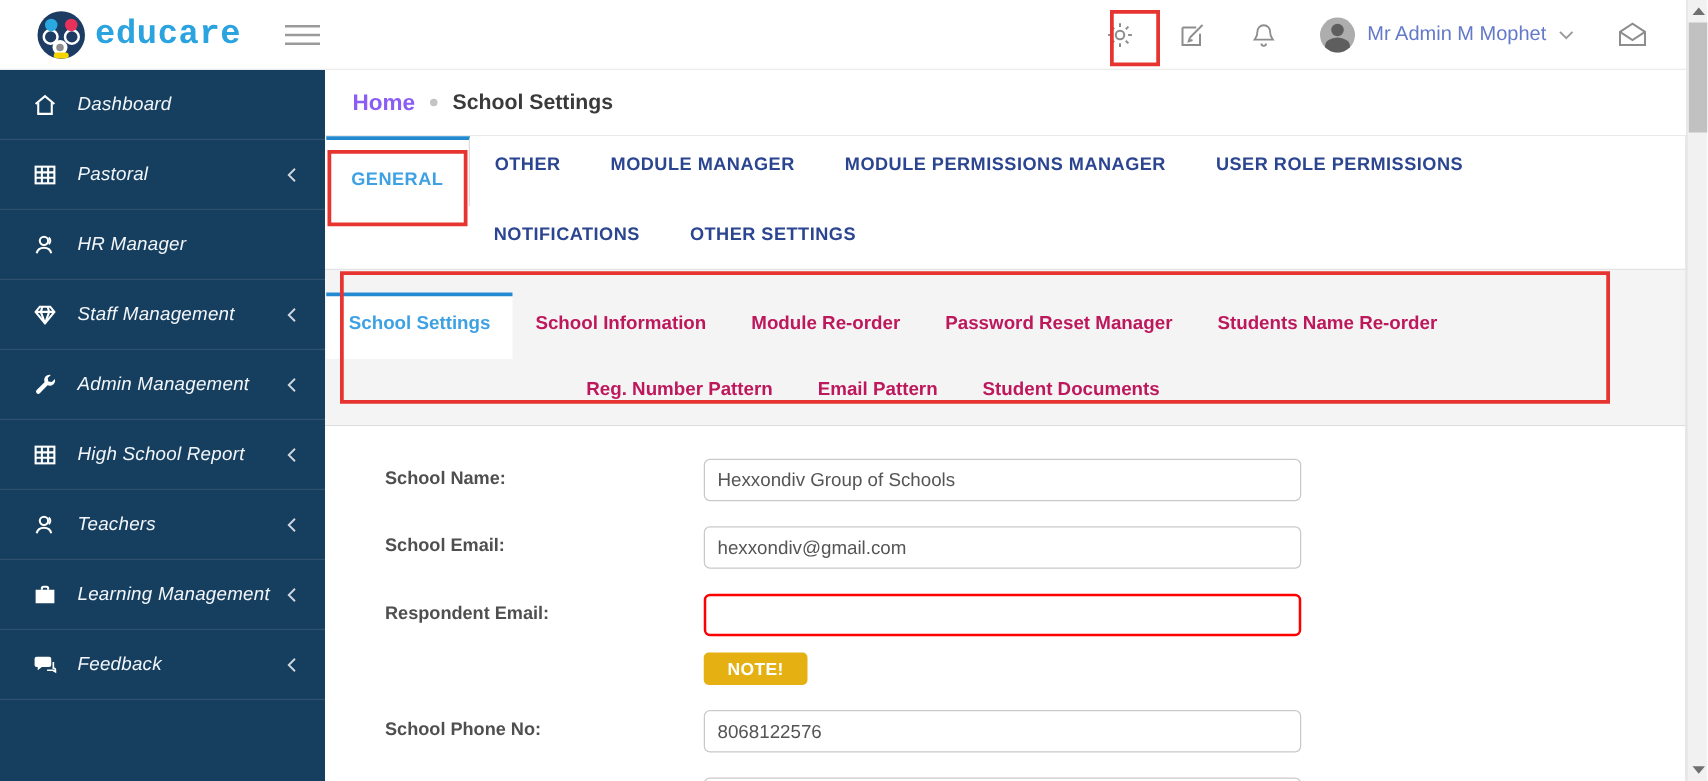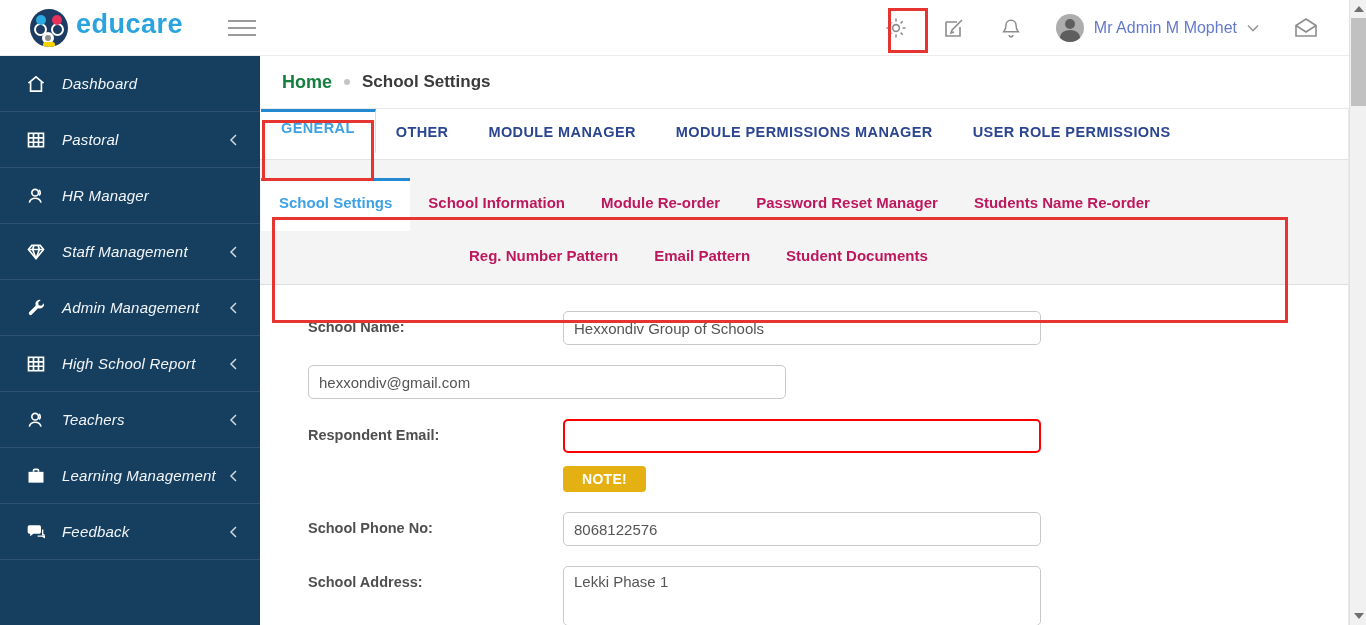--- a/index.html
+++ b/index.html
@@ -3,21 +3,21 @@
 <meta charset="utf-8">
 <style>
   * { margin:0; padding:0; box-sizing:border-box; }
   html,body { width:1366px; height:625px; overflow:hidden; background:#fff;
     font-family:"Liberation Sans", sans-serif; }
   .app { position:relative; width:1366px; height:625px; }
 
   
   .topbar { position:absolute; left:0; top:0; width:1349px; height:56px; background:#fff;
     border-bottom:1px solid #ececec; display:flex; align-items:center; z-index:5; }
-  .brand { display:flex; margin-left:30px; width:180px; }
+  .brand { display:flex; align-items:center; margin-left:30px; width:180px;font-family:Liberation Mono, monospace; }
   .logo-circle { position:relative; width:38px; height:38px; border-radius:50%;
     background:#1d3c63; overflow:hidden; flex:0 0 38px; }
   .logo-dot { position:absolute; border-radius:50%; }
   .logo-dot.blue { left:6px; top:6px; width:10px; height:10px; background:#2aa9e0; }
   .logo-dot.red  { right:6px; top:6px; width:10px; height:10px; background:#e8315b; }
   .logo-ring1 { position:absolute; left:4px; top:14px; width:13px; height:13px; border:2px solid #fff; border-radius:50%; background:transparent;}
   .logo-ring2 { position:absolute; right:4px; top:14px; width:13px; height:13px; border:2px solid #fff; border-radius:50%;}
   .logo-small { position:absolute; left:12px; bottom:3px; width:12px; height:12px; background:#fff; border-radius:50%; }
   .logo-small-inner { position:absolute; left:15px; bottom:6px; width:6px; height:6px; background:#8e8e8e; border-radius:50%; }
   .logo-yellow { position:absolute; left:13px; bottom:0px; width:12px; height:5px; background:#f5d400; border-radius:3px; }
@@ -46,34 +46,34 @@
   .sidebar { position:absolute; left:0; top:56px; width:260px; height:569px; background:#163e5e; z-index:4; }
   .side-item { display:flex; align-items:center; height:56px; padding:0 22px 0 26px;
     border-bottom:1px solid rgba(255,255,255,0.10); color:#f2f6fa; cursor:pointer; }
   .side-icon { width:20px; height:20px; flex:0 0 20px; margin-right:16px; color:#fff; display:flex; align-items:center; }
   .side-label { font-size:15px; letter-spacing:0.2px; flex:1 1 auto; white-space:nowrap;font-style:italic; }
   .side-chev { color:#cfd8e0; flex:0 0 auto; }
 
   
   .main { position:absolute; left:260px; top:56px; width:1089px; height:569px; background:#fff; }
   .breadcrumb { height:53px; display:flex; align-items:center; padding-left:22px; border-bottom:1px solid #e9e9e9; }
-  .crumb { font-size:18px; font-weight:bold; color:#15803d; }
+  .crumb { font-size:18px; font-weight:bold; color:#8b5cf6; }
   .crumb-dot { width:6px; height:6px; border-radius:50%; background:#c4c4c4; margin:0 12px; }
   .crumb-current { font-size:17px; font-weight:bold; color:#3a3a3a; }
 
   .card { position:relative; border-right:1px solid #e8e8e8; }
 
   
   .tabbar { background:#fff; border-bottom:1px solid #e3e3e3; padding:0 0 6px 1px; }
   .tabrow { display:flex; }
   .tabrow.second { margin-left:114px; }
   .tab { padding:15px 20px 13px 20px; font-size:14.5px; font-weight:bold; letter-spacing:0.4px;
     color:#2b4590; cursor:pointer; white-space:nowrap; }
   .tab.active { color:#3ea1e4; border-top:3px solid #2389d0; border-right:1px solid #dcdcdc;
-    padding-top:8px; background:#fff; }
+    padding-top:24px; background:#fff; }
 
   
   .subtabbar { background:#f4f4f4; border-bottom:1px solid #dedede; padding:18px 0 0 1px; }
   .subtabrow { display:flex; }
   .subtabrow.second { margin-left:190px; }
   .subtab { padding:16px 18px 20px 18px; font-size:15px; font-weight:bold; color:#be185d;
     cursor:pointer; white-space:nowrap; }
   .subtab.active { background:#fff; color:#3ea1e4; border-top:3px solid #2389d0; padding-top:13px; }
 
   
@@ -302,20 +302,24 @@
     <div class="card">
 
       <div class="tabbar">
         <div class="tabrow">
           <div class="tab active">GENERAL</div>
           <div class="tab">OTHER</div>
           <div class="tab">MODULE MANAGER</div>
           <div class="tab">MODULE PERMISSIONS MANAGER</div>
           <div class="tab">USER ROLE PERMISSIONS</div>
         </div>
+        <div class="tabrow second">
+          <div class="tab">NOTIFICATIONS</div>
+          <div class="tab">OTHER SETTINGS</div>
+        </div>
       </div>
 
       <div class="subtabbar">
         <div class="subtabrow">
           <div class="subtab active">School Settings</div>
           <div class="subtab">School Information</div>
           <div class="subtab">Module Re-order</div>
           <div class="subtab">Password Reset Manager</div>
           <div class="subtab">Students Name Re-order</div>
         </div>
@@ -326,20 +330,21 @@
         </div>
       </div>
 
       <div class="form">
         <div class="frow">
           <div class="flabel">School Name:</div>
           <input class="finput" type="text" value="Hexxondiv Group of Schools" style="">
         </div>
 
         <div class="frow">
+          <div class="flabel">School Email:</div>
           <input class="finput" type="text" value="hexxondiv@gmail.com" style="">
         </div>
 
         <div class="frow">
           <div class="flabel">Respondent Email:</div>
           <div class="fcol">
             <input class="finput error" type="text" value="" style="">
             <span class="note-badge">NOTE!</span>
           </div>
         </div>

